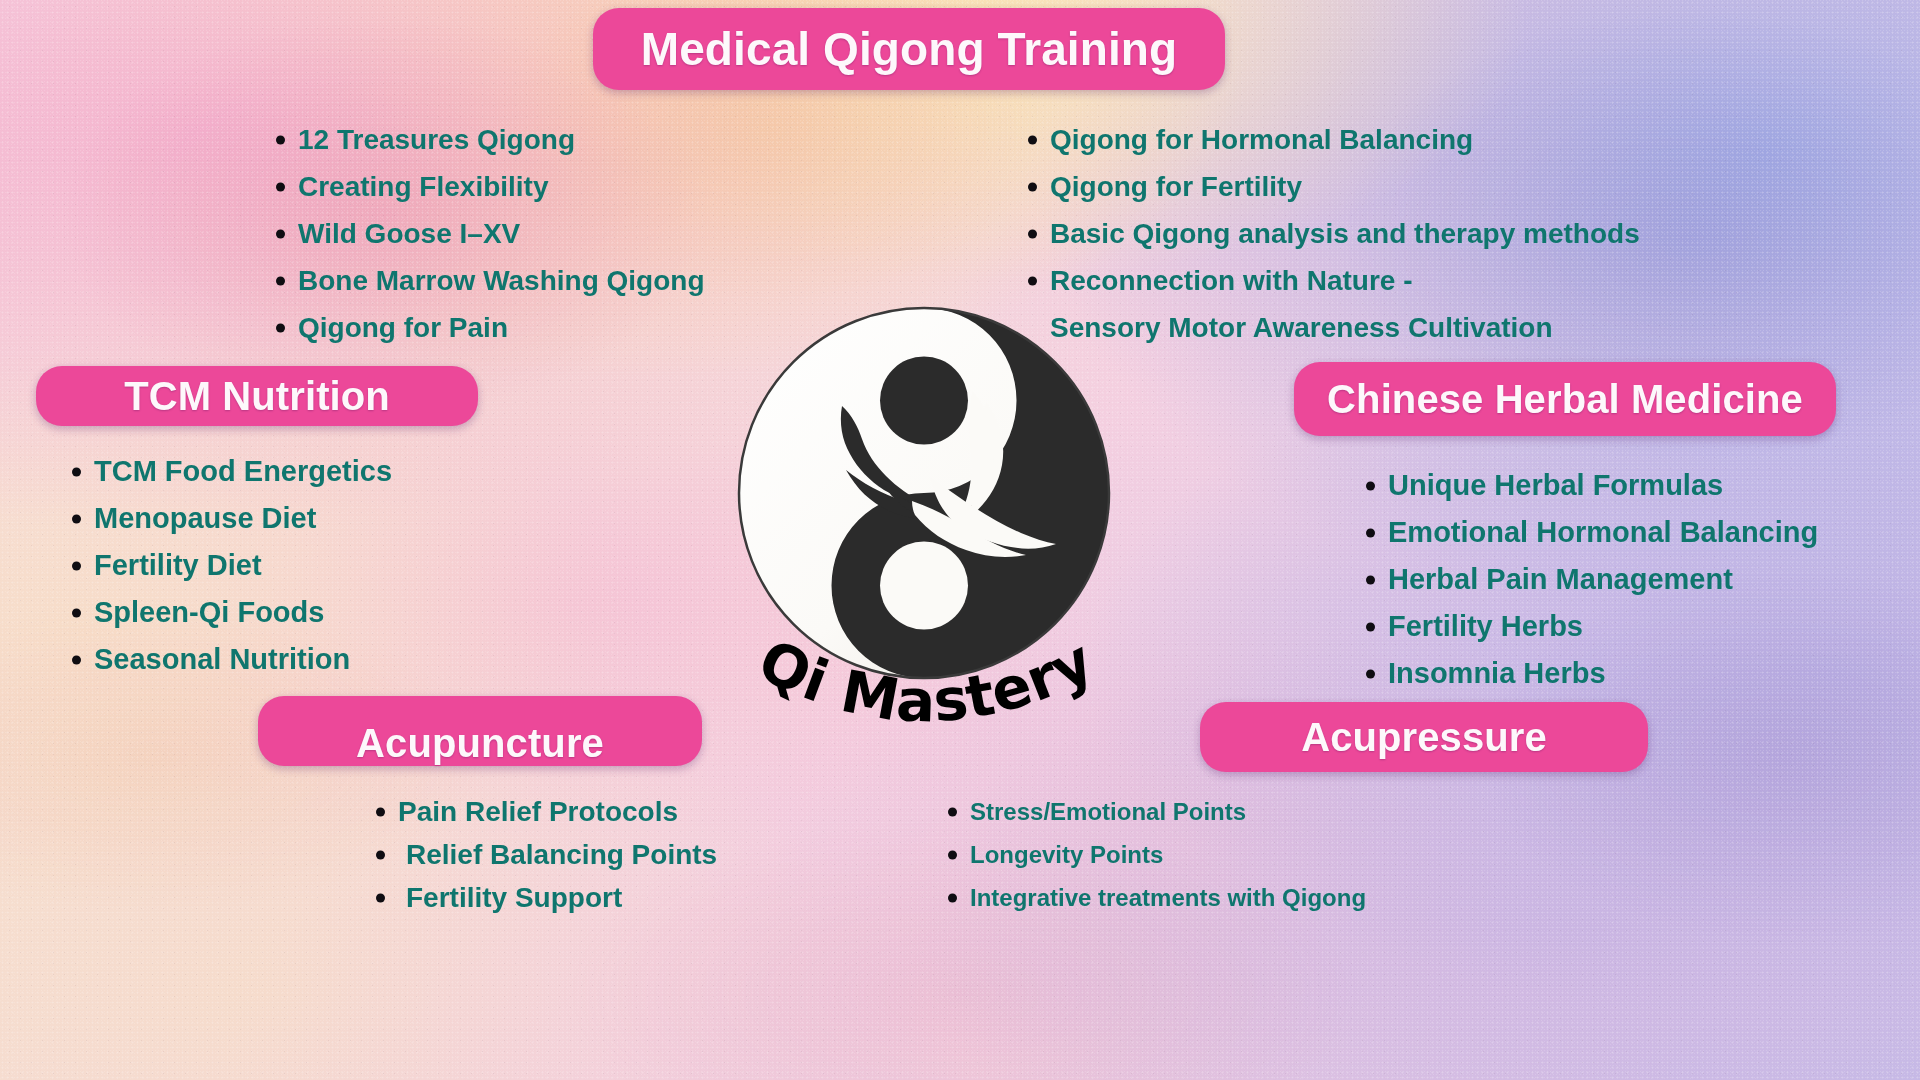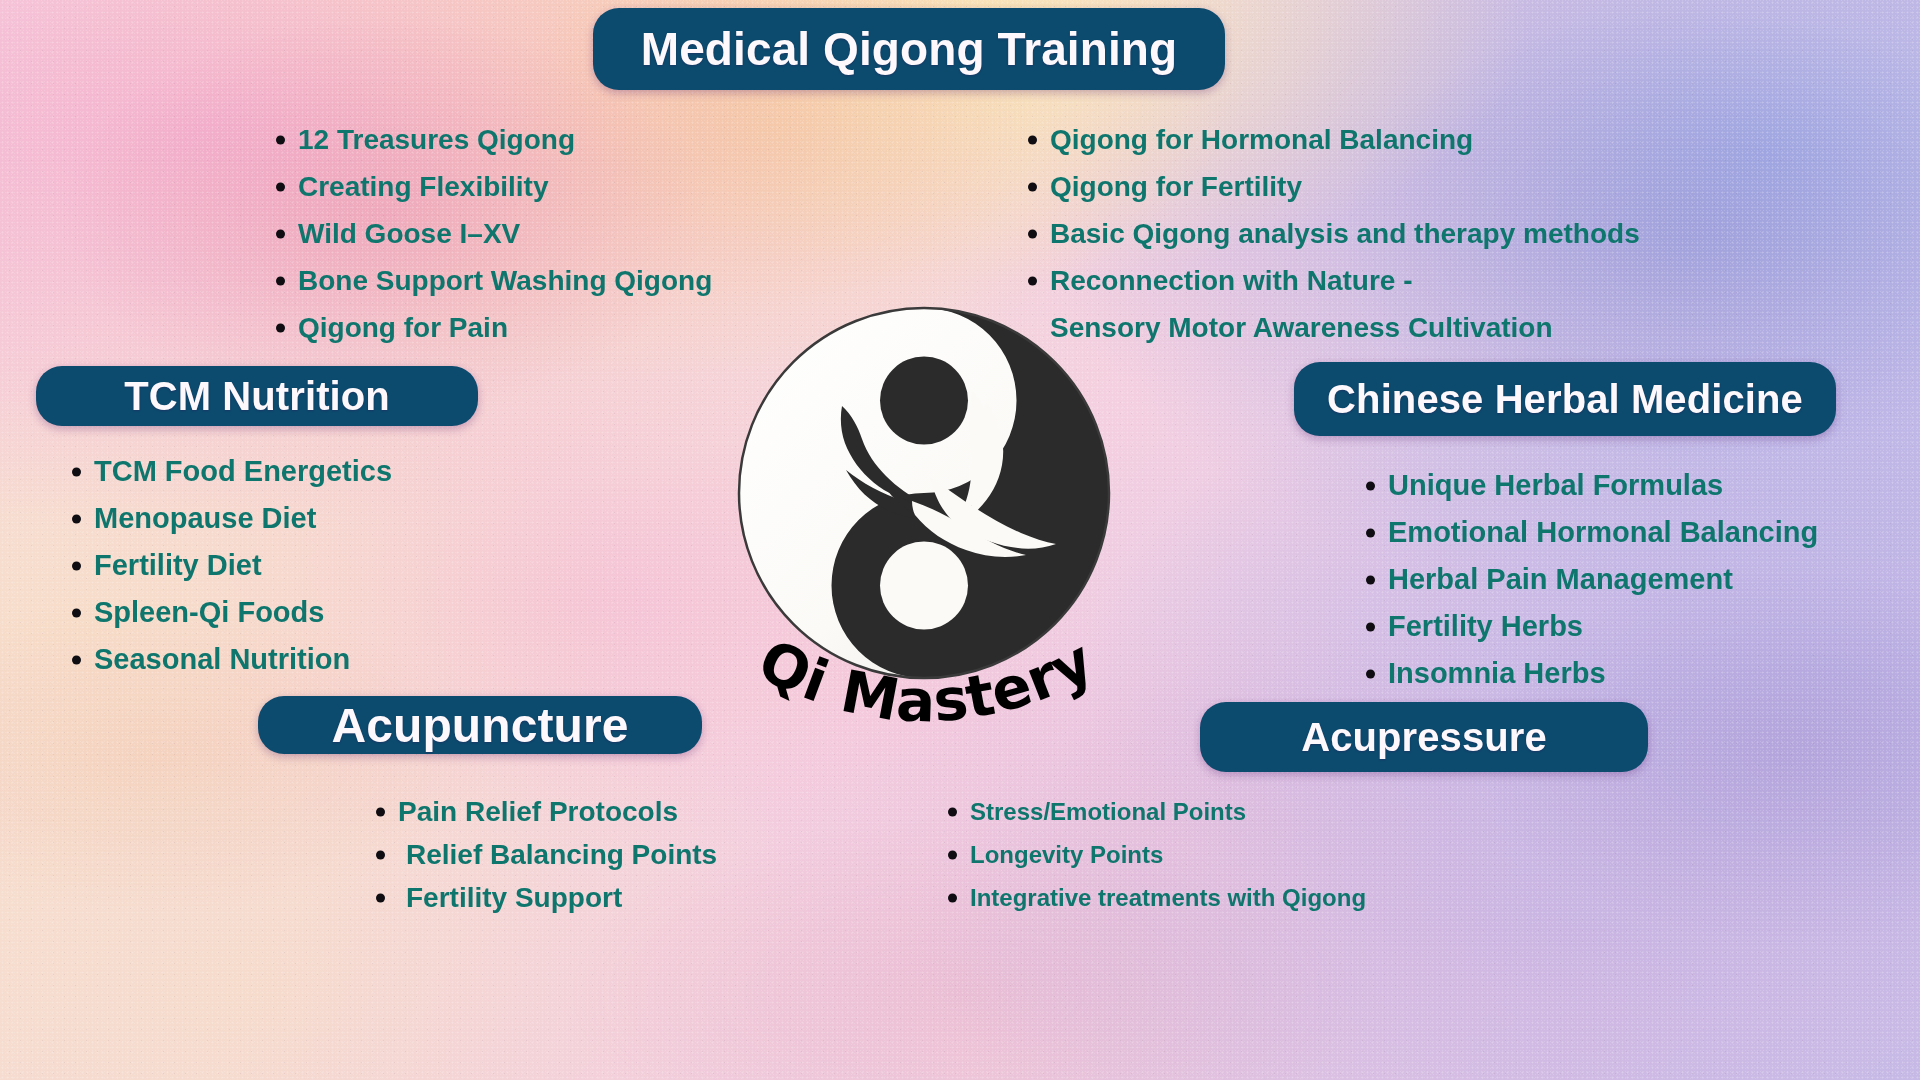--- a/index.html
+++ b/index.html
@@ -72,21 +72,21 @@
     background-size: 11px 11px, 13px 13px;
     background-position: 4px 1px, 7px 6px;
   }
 
   
   .pill {
     position: absolute;
     display: flex;
     align-items: center;
     justify-content: center;
-    background: #0c4a6e;
+    background: #ec4899;
     border-radius: 26px;
     color: #fdf8fb;
     font-weight: 700;
     letter-spacing: .1px;
     white-space: nowrap;
     box-shadow: 0 3px 9px rgba(80,20,100,.28);
     text-shadow: 0 1px 2px rgba(60,10,80,.28);
   }
 
   
@@ -152,21 +152,21 @@
   <div class="bg-layer bg-grain2"></div>
 
   <div class="pill" style="left:593px; top:8px; width:632px; height:82px; font-size:46px;">
     <span>Medical Qigong Training</span>
   </div>
 
   <ul class="blist" style="left:272px; top:116px; font-size:28px; line-height:47px;">
     <li><span>12 Treasures Qigong</span></li>
     <li><span>Creating Flexibility</span></li>
     <li><span>Wild Goose I–XV</span></li>
-    <li><span>Bone Support Washing Qigong</span></li>
+    <li><span>Bone Marrow Washing Qigong</span></li>
     <li><span>Qigong for Pain</span></li>
   </ul>
 
   <ul class="blist" style="left:1024px; top:116px; font-size:28px; line-height:47px;">
     <li><span>Qigong for Hormonal Balancing</span></li>
     <li><span>Qigong for Fertility</span></li>
     <li><span>Basic Qigong analysis and therapy methods</span></li>
     <li><span>Reconnection with Nature -</span></li>
     <li class="cont"><span>Sensory Motor Awareness Cultivation</span></li>
   </ul>
@@ -188,21 +188,21 @@
   </div>
 
   <ul class="blist" style="left:1362px; top:462px; font-size:29px; line-height:47px;">
     <li><span>Unique Herbal Formulas</span></li>
     <li><span>Emotional Hormonal Balancing</span></li>
     <li><span>Herbal Pain Management</span></li>
     <li><span>Fertility Herbs</span></li>
     <li><span>Insomnia Herbs</span></li>
   </ul>
 
-  <div class="pill" style="left:258px; top:696px; width:444px; height:58px; font-size:48px;">
+  <div class="pill" style="left:258px; top:696px; width:444px; height:70px; font-size:40px;align-items:flex-end;">
     <span>Acupuncture</span>
   </div>
 
   <ul class="blist" style="left:372px; top:790px; font-size:28px; line-height:43px;">
     <li><span>Pain Relief Protocols</span></li>
     <li style="padding-left:34px;"><span>Relief Balancing Points</span></li>
     <li style="padding-left:34px;"><span>Fertility Support</span></li>
   </ul>
 
   <div class="pill" style="left:1200px; top:702px; width:448px; height:70px; font-size:40px;">

